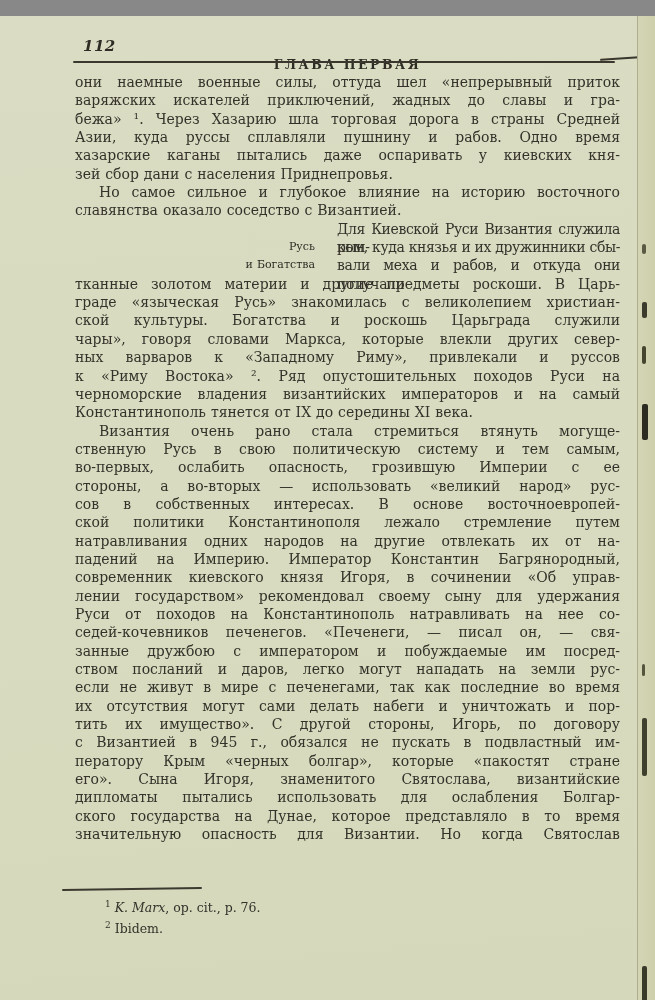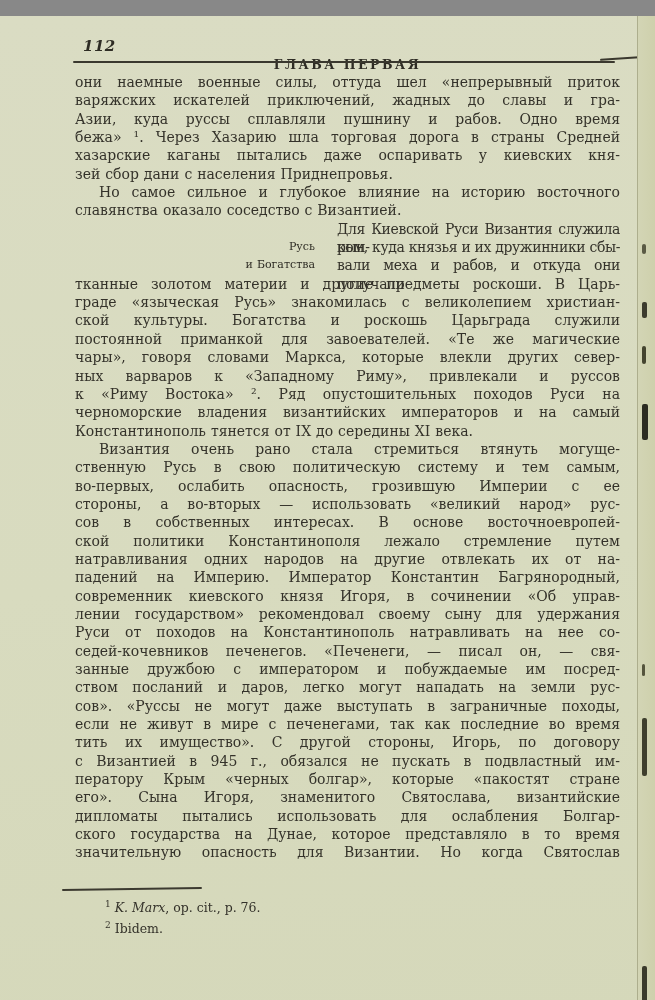--- a/index.html
+++ b/index.html
@@ -94,22 +94,22 @@
     <span class="pagenum">112</span>
     <span class="running">ГЛАВА ПЕРВАЯ</span>
   </div>
   <div class="rule-main"></div>
   <div class="rule-tail"></div>
 
   <div class="body-text" id="body-text">
       <div class="paragraph">
         <div class="line">они наемные военные силы, оттуда шел «непрерывный приток</div>
         <div class="line">варяжских искателей приключений, жадных до славы и гра-</div>
+        <div class="line">бежа» ¹. Через Хазарию шла торговая дорога в страны Средней</div>
         <div class="line">Азии, куда руссы сплавляли пушнину и рабов. Одно время</div>
-        <div class="line">бежа» ¹. Через Хазарию шла торговая дорога в страны Средней</div>
         <div class="line">хазарские каганы пытались даже оспаривать у киевских кня-</div>
         <div class="line flush">зей сбор дани с населения Приднепровья.</div>
       </div>
       <div class="paragraph">
         <div class="line indent">Но самое сильное и глубокое влияние на историю восточного</div>
         <div class="line flush">славянства оказало  соседство  с  Византией.</div>
       </div>
       <div class="paragraph">
         <div class="hang-row">
           <div class="side-heading">
@@ -118,21 +118,20 @@
           </div>
           <div class="hang-col">
             <div class="line hang">Для Киевской Руси Византия служила рын-</div>
             <div class="line hang">ком, куда князья и их дружинники сбы-</div>
             <div class="line hang">вали меха и рабов, и откуда они получали</div>
           </div>
         </div>
         <div class="line">тканные золотом материи и другие предметы роскоши. В Царь-</div>
         <div class="line">граде «языческая Русь» знакомилась с великолепием христиан-</div>
         <div class="line">ской культуры. Богатства и роскошь Царьграда служили</div>
-        <div class="line">постоянной приманкой для завоевателей. «Те же магические</div>
         <div class="line">чары», говоря словами Маркса, которые влекли других север-</div>
         <div class="line">ных варваров к «Западному Риму», привлекали и руссов</div>
         <div class="line">к «Риму Востока» ². Ряд опустошительных походов Руси на</div>
         <div class="line">черноморские владения византийских императоров и на самый</div>
         <div class="line flush">Константинополь тянется от IX до середины XI века.</div>
       </div>
       <div class="paragraph">
         <div class="line indent">Византия очень рано стала стремиться втянуть могуще-</div>
         <div class="line">ственную Русь в свою политическую систему и тем самым,</div>
         <div class="line">во-первых, ослабить опасность, грозившую Империи с ее</div>
@@ -140,22 +139,22 @@
         <div class="line">сов в собственных интересах. В основе восточноевропей-</div>
         <div class="line">ской политики Константинополя лежало стремление путем</div>
         <div class="line">натравливания одних народов на другие отвлекать их от на-</div>
         <div class="line">падений на Империю. Император Константин Багрянородный,</div>
         <div class="line">современник киевского князя Игоря, в сочинении «Об управ-</div>
         <div class="line">лении государством» рекомендовал своему сыну для удержания</div>
         <div class="line">Руси от походов на Константинополь натравливать на нее со-</div>
         <div class="line">седей-кочевников печенегов. «Печенеги, — писал он, — свя-</div>
         <div class="line">занные дружбою с императором и побуждаемые им посред-</div>
         <div class="line">ством посланий и даров, легко могут нападать на земли рус-</div>
-        <div class="line">сов». «Руссы не могут даже выступать в заграничные походы,</div>
         <div class="line">если не живут в мире с печенегами, так как последние во время</div>
+        <div class="line">их отсутствия могут сами делать набеги и уничтожать и пор-</div>
         <div class="line">тить их имущество». С другой стороны, Игорь, по договору</div>
         <div class="line">с Византией в 945 г., обязался не пускать в подвластный им-</div>
         <div class="line">ператору Крым «черных болгар», которые «пакостят стране</div>
         <div class="line">его». Сына Игоря, знаменитого Святослава, византийские</div>
         <div class="line">дипломаты пытались использовать для ослабления Болгар-</div>
         <div class="line">ского государства на Дунае, которое представляло в то время</div>
         <div class="line">значительную опасность для Византии. Но когда Святослав</div>
       </div>
     </div>
 

